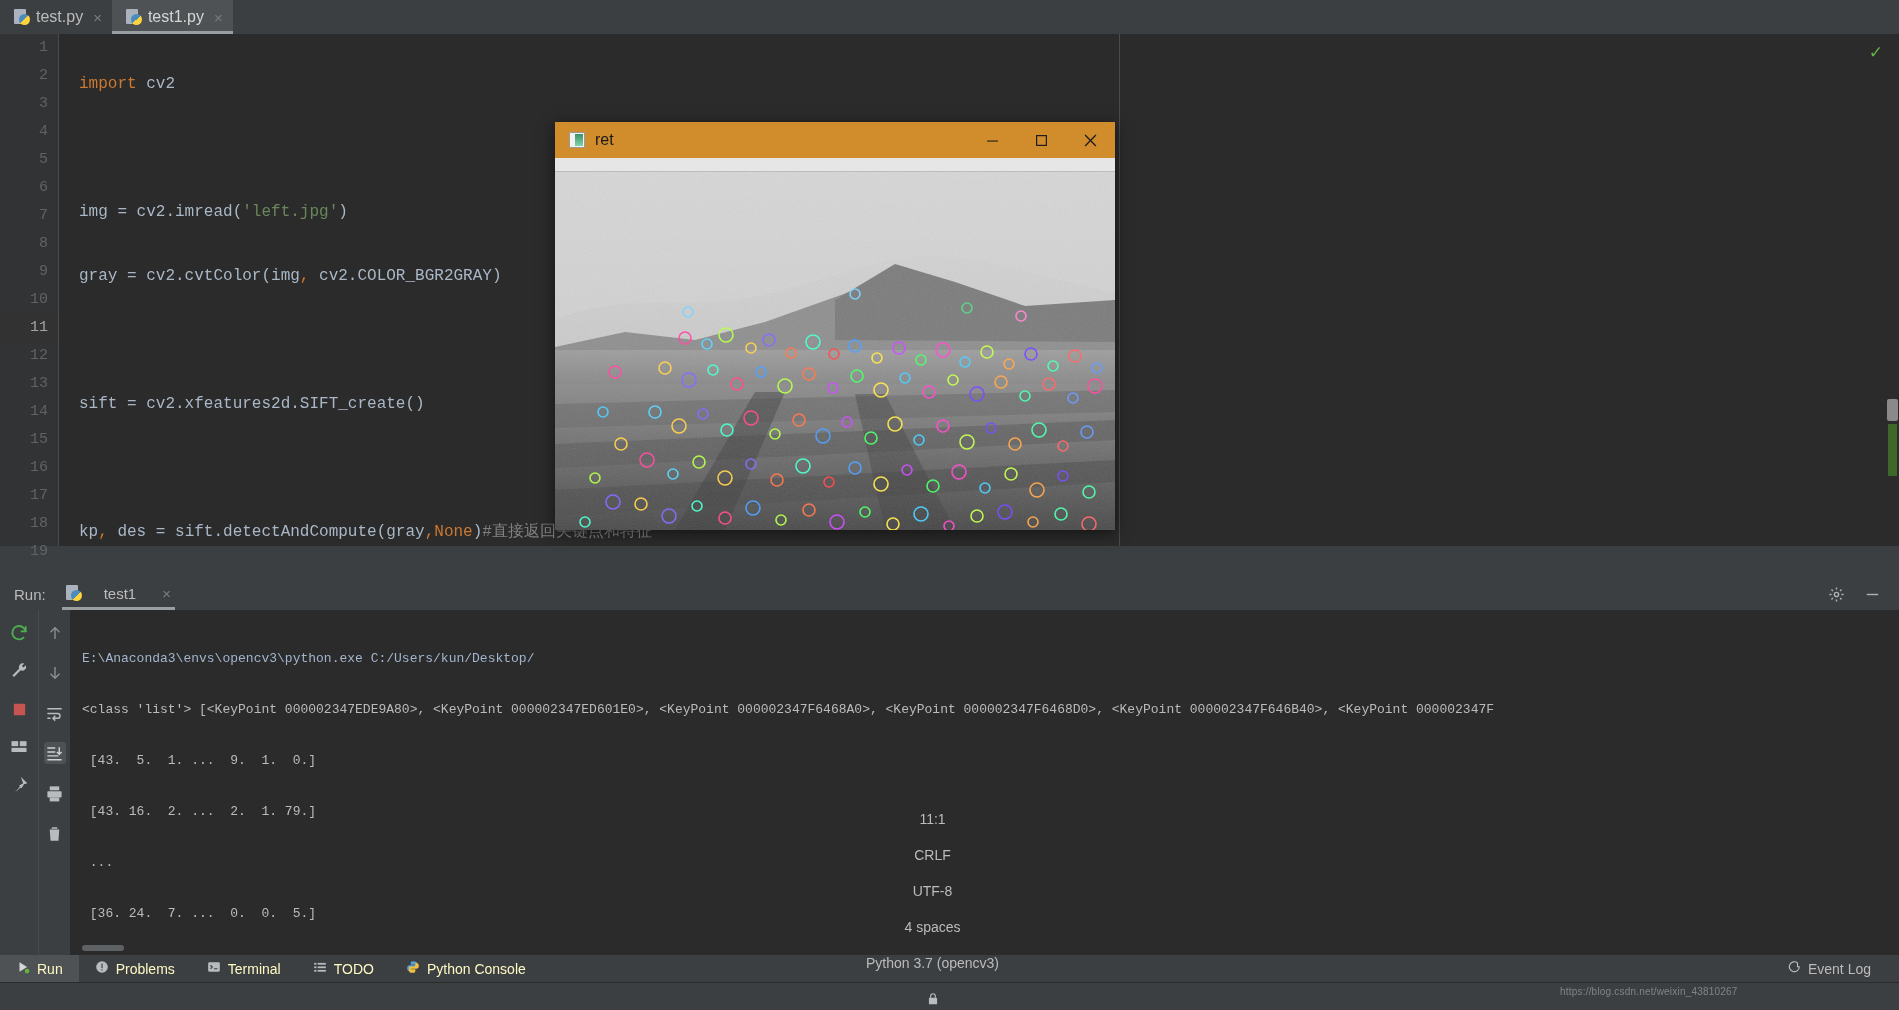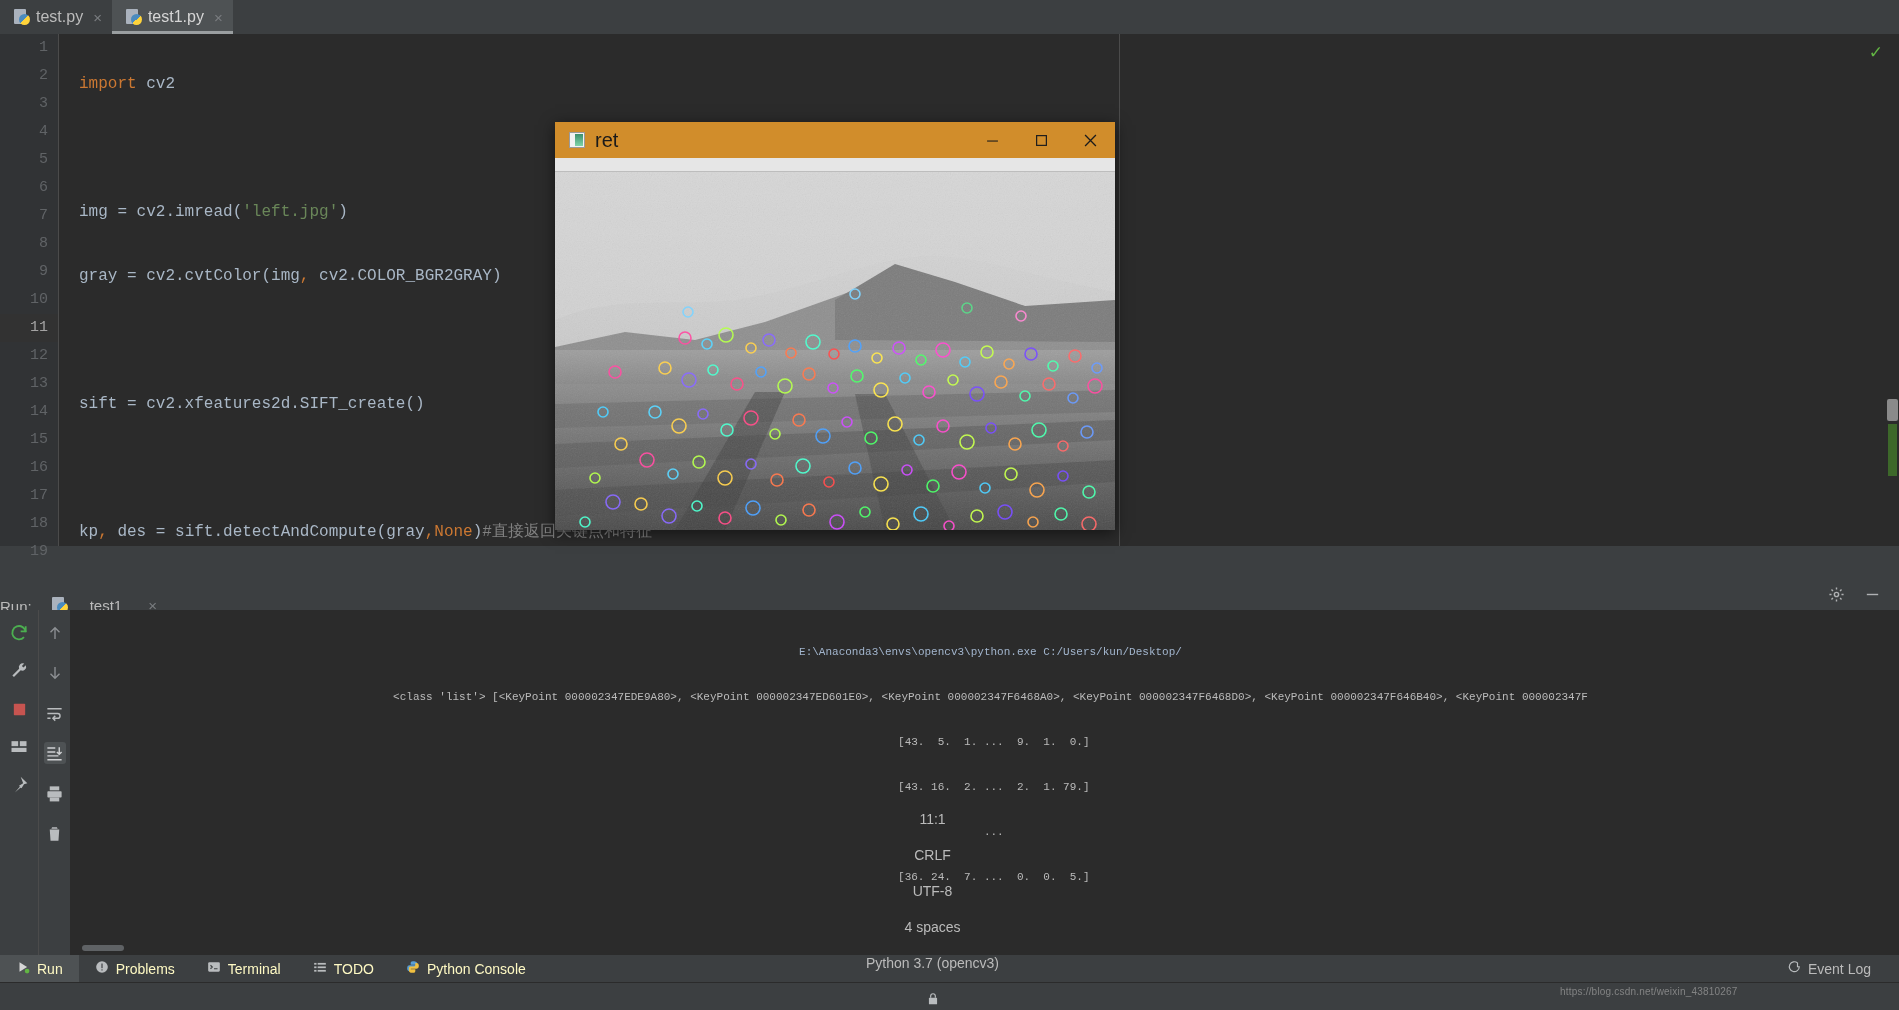--- a/index.html
+++ b/index.html
@@ -78,21 +78,21 @@
     background: #4c9a2a; opacity: .55;
   }
   .scroll-thumb {
     position: absolute; right: 1px; top: 365px; width: 11px; height: 22px;
     background: #8a8a8a; border-radius: 2px;
   }
 
   
   .runbar {
     position: absolute; left: 0; top: 578px; width: 1899px; height: 32px;
-    background: #3c3f41; display: flex; align-items: center; gap: 16px; margin-top: 12px;
+    background: #3c3f41; display: flex; align-items: center; padding-left: 14px; gap: 16px;
   }
   .runbar .lbl { font-size: 15px; color: #bbbbbb; }
   .run-tab {
     display: flex; align-items: center; gap: 22px; font-size: 15px; color: #bbbbbb;
     position: relative; padding: 4px 4px 6px 4px;
   }
   .run-tab::after {
     content: ""; position: absolute; left: 0; right: 0; bottom: -2px; height: 3px; background: #9a9ea0;
   }
   .run-tools { position: absolute; right: 18px; top: 578px; display: flex; gap: 18px; align-items: center; height: 32px;}
@@ -110,22 +110,22 @@
   .run-side2 {
     position: absolute; left: 38px; top: 0; width: 32px; height: 100%;
     background: #3c3f41; display: flex; flex-direction: column; align-items: center;
     padding-top: 12px; gap: 18px; border-left: 1px solid #4b4b4b;
   }
   .sideicon { width: 22px; height: 22px; display: flex; align-items: center; justify-content: center; color: #a0a3a5;}
   .sideicon.sel { background: #4e5254; border-radius: 3px; }
   .console {
     position: absolute; left: 70px; top: 0; right: 0; bottom: 0;
     padding: 8px 0 10px 12px; overflow: hidden;
-    font-family: "Liberation Mono", monospace; font-size: 11px;
-    color: #bbbbbb; white-space: pre; text-align: center;
+    font-family: "Liberation Mono", monospace; font-size: 13px;
+    color: #bbbbbb; white-space: pre;
   }
   .console .l { height: 21px; line-height: 21px; }
   .console .path { color: #a2b5cd; }
   .hscroll {
     position: absolute; left: 82px; bottom: 4px; width: 42px; height: 6px;
     background: #5f6265; border-radius: 3px;
   }
 
   
   .toolstrip {
@@ -156,21 +156,21 @@
   
   .cvwin {
     position: absolute; left: 555px; top: 122px; width: 560px; height: 408px;
     box-shadow: 0 3px 14px rgba(0,0,0,.55);
     background: #d3d3d3;
   }
   .cvtitle {
     height: 36px; background: #d18d2b; display: flex; align-items: center;
     padding-left: 14px; gap: 10px; position: relative;
   }
-  .cvtitle .tt { font-size: 20px; color: #1a1a1a; }
+  .cvtitle .tt { font-size: 16px; color: #1a1a1a; }
   .cvicon {
     width: 16px; height: 16px; background: #f2f2f2; border: 1px solid #9a9a9a;
     position: relative; flex: none;
   }
   .cvicon::after {
     content: ""; position: absolute; right: 1px; top: 1px; width: 8px; height: 12px;
     background: linear-gradient(180deg, #3d8f6d, #7fd4a8);
   }
   .cvctrls { position: absolute; right: 0; top: 0; height: 36px; display: flex; }
   .cvbtn {

